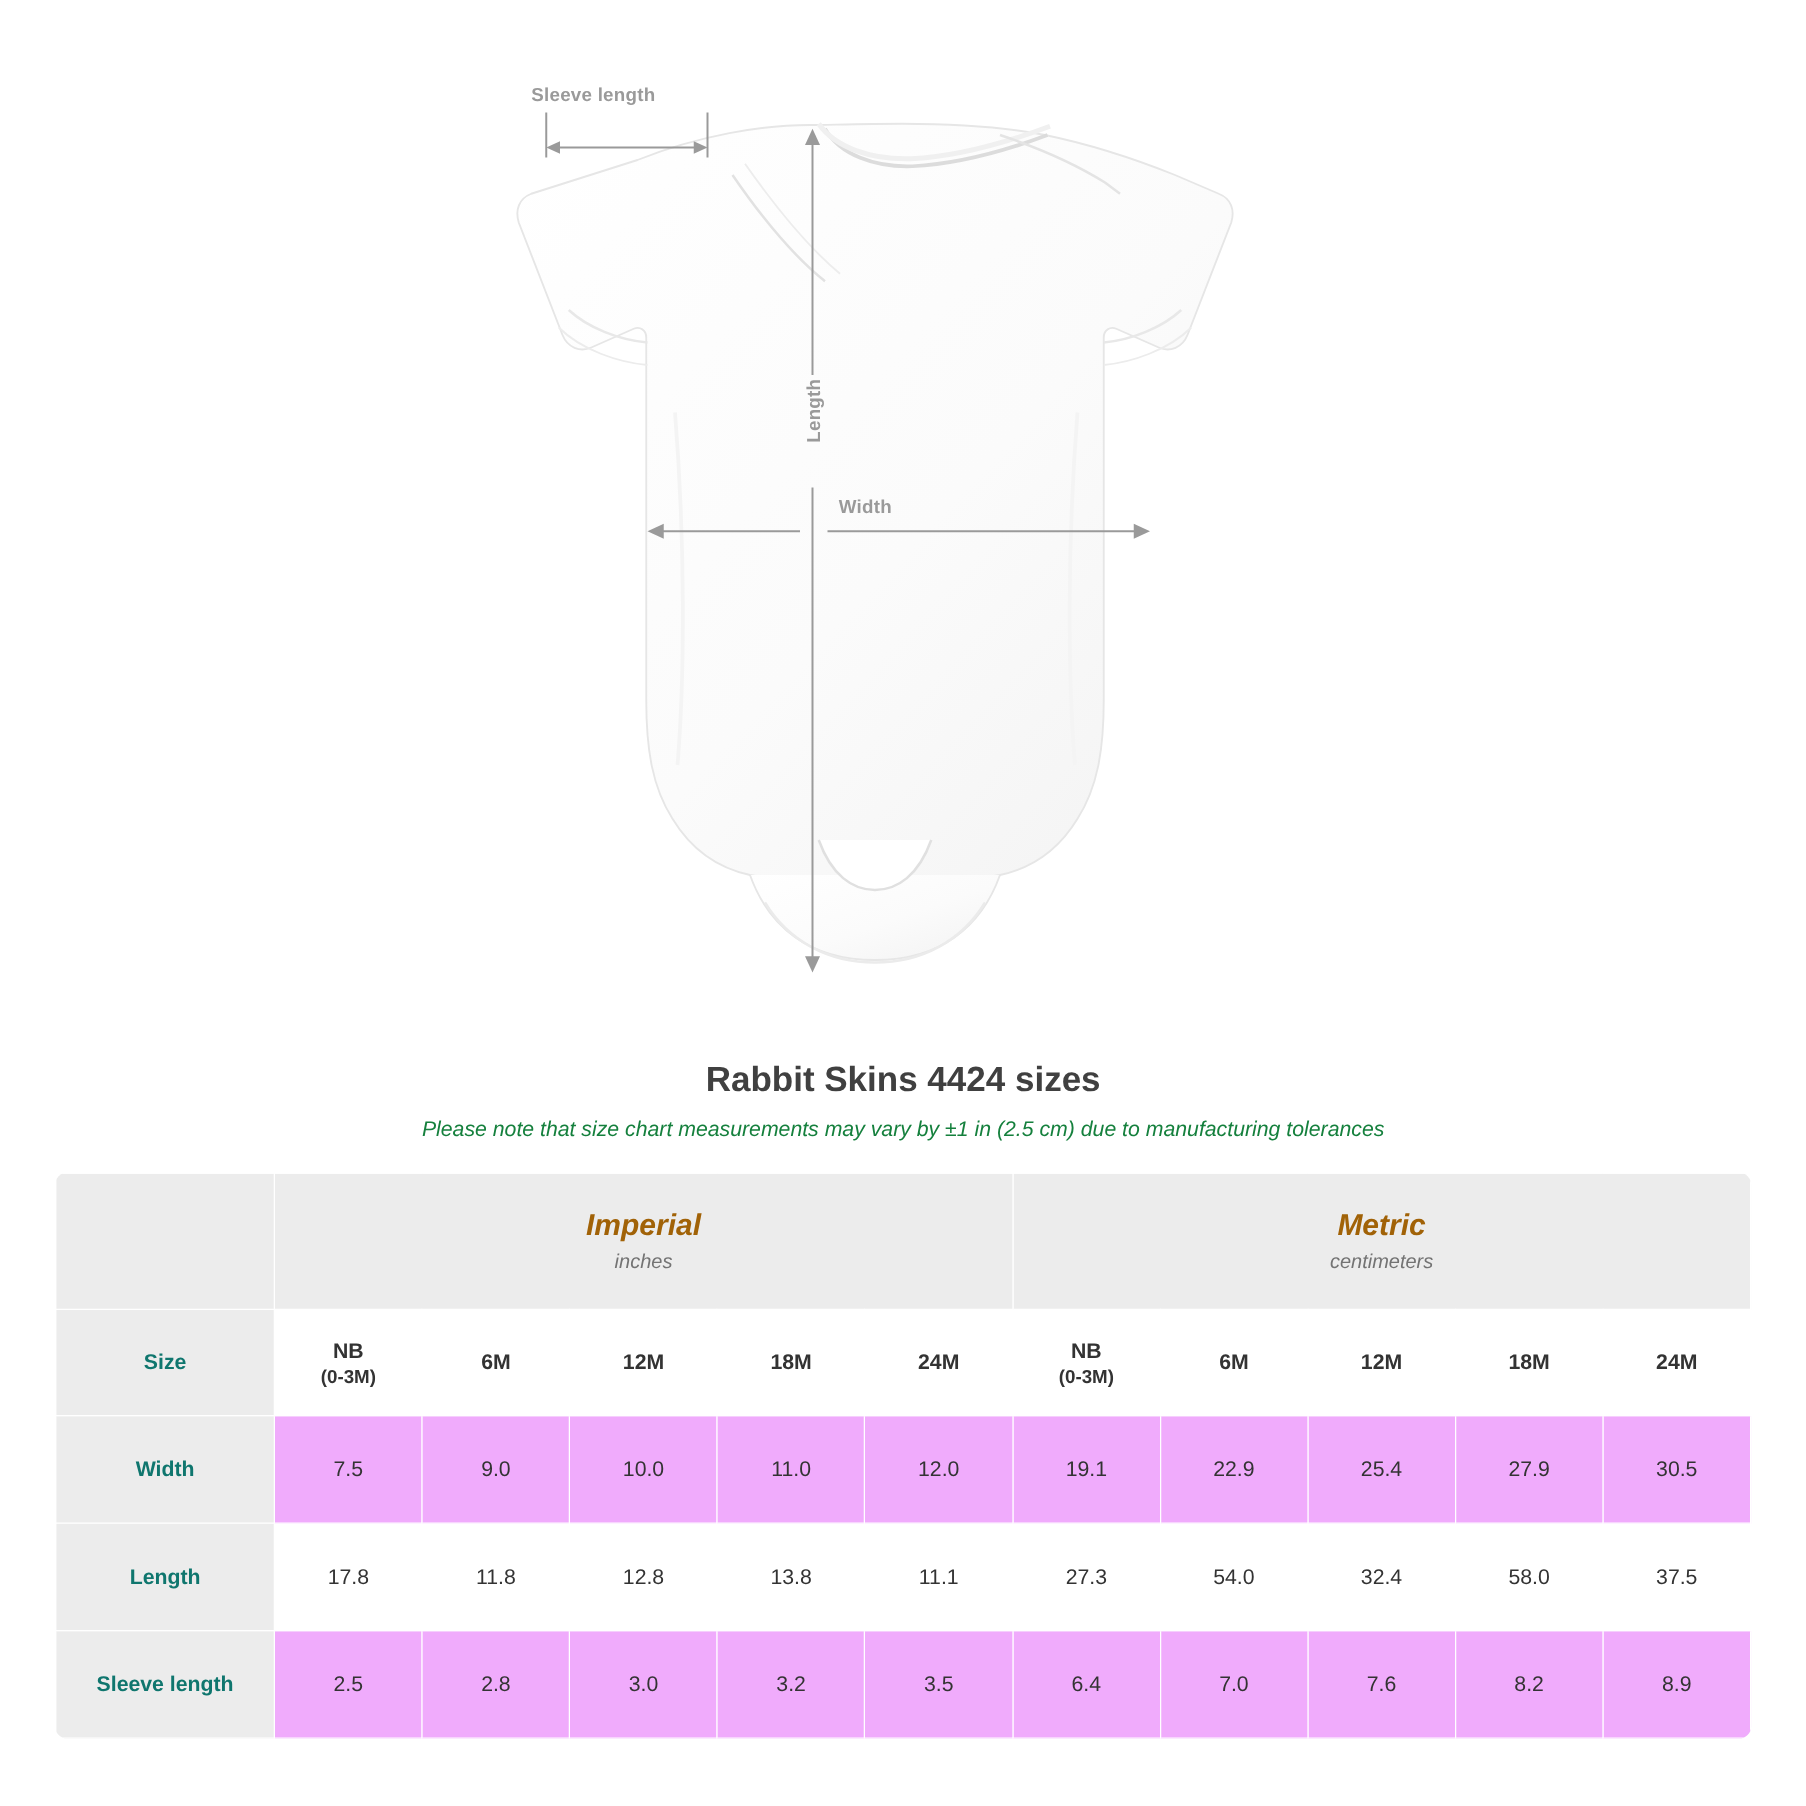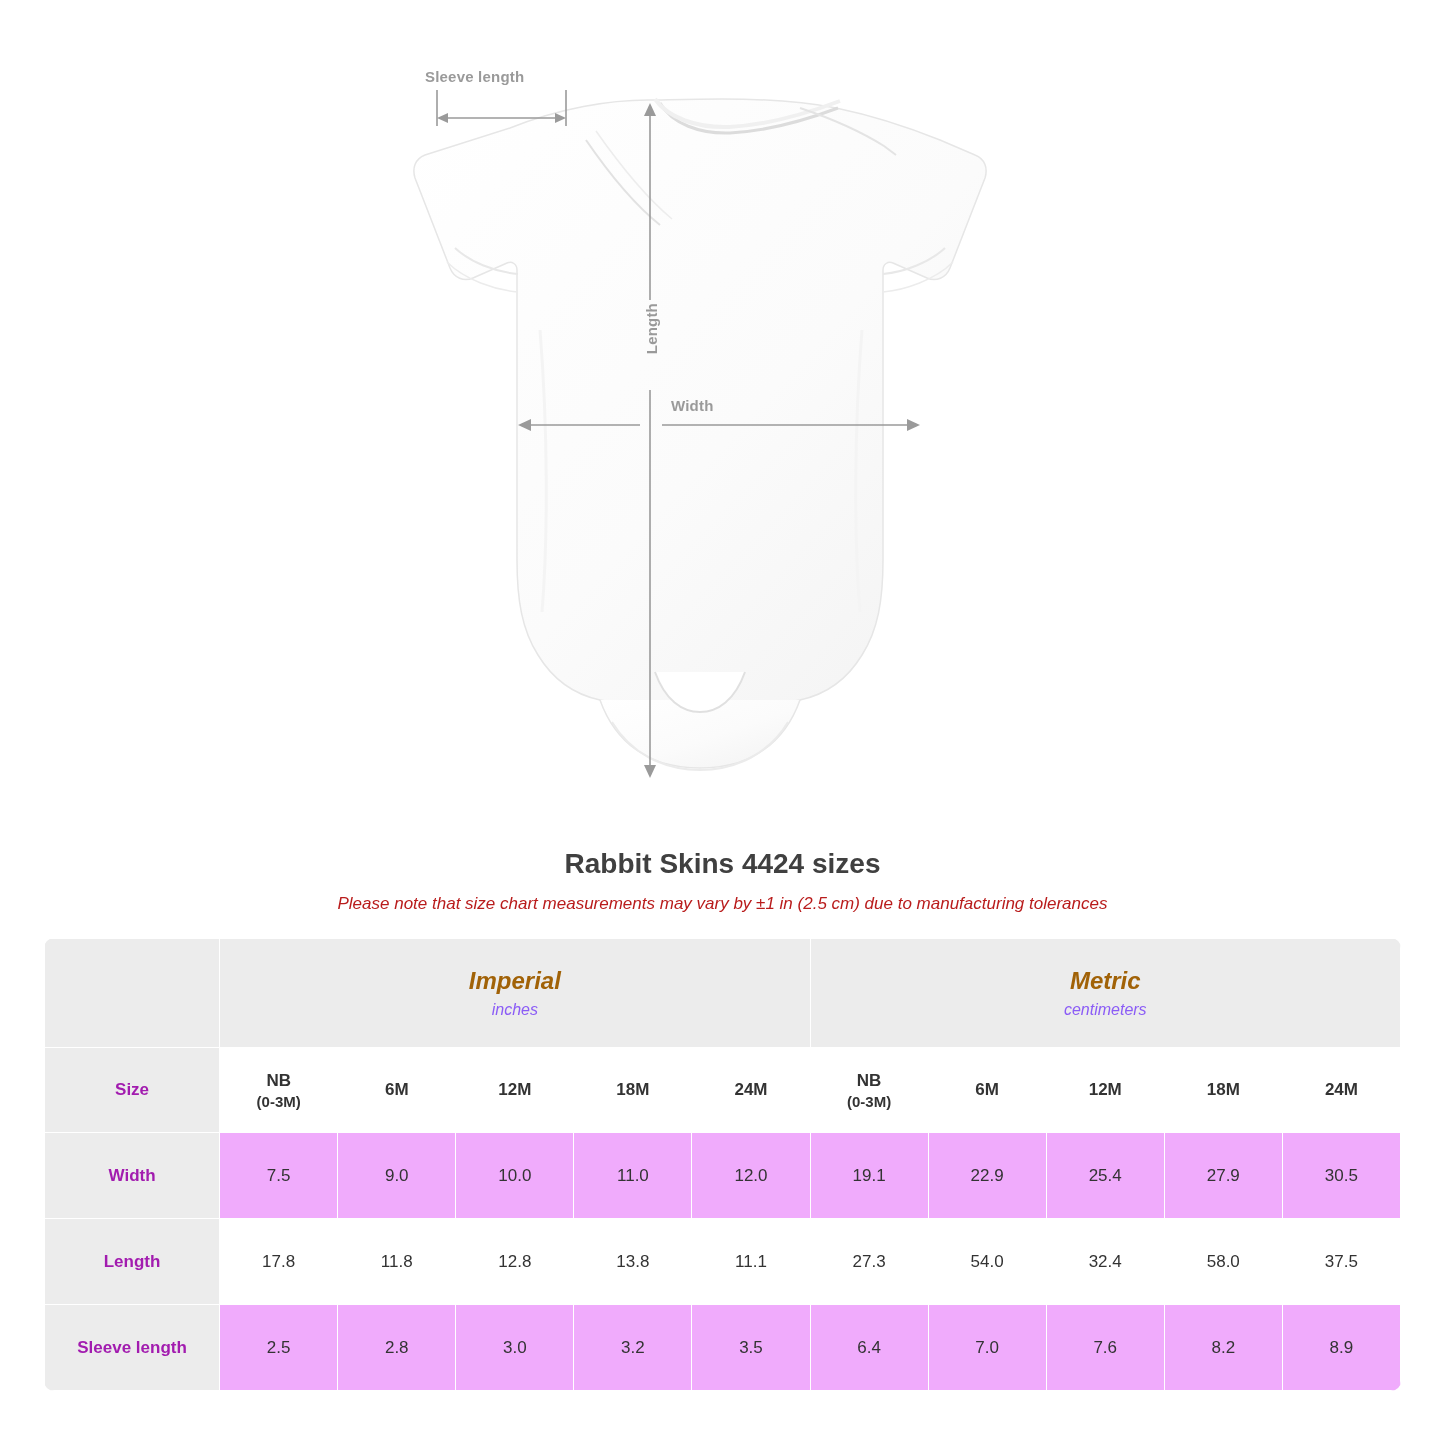--- a/index.html
+++ b/index.html
@@ -59,21 +59,21 @@
   }
   .chart-title {
     font-size: 28px;
     font-weight: bold;
     color: #404040;
     margin: 0;
   }
   .chart-note {
     font-size: 17px;
     font-style: italic;
-    color: #b91c1c;
+    color: #15803d;
     margin: 14px 0 0 0;
   }
 
   
   .table-wrap {
     margin: 24px 44px 0 44px;
   }
   table.size-table {
     width: 1357px;
     border-collapse: collapse;
@@ -97,21 +97,21 @@
   .unit-name {
     font-size: 24px;
     font-style: italic;
     font-weight: bold;
     color: #a16207;
     line-height: 1.2;
   }
   .unit-sub {
     font-size: 16px;
     font-style: italic;
-    color: #8b5cf6;
+    color: #737373;
     margin-top: 6px;
   }
   .col-head td {
     background: #ffffff;
     height: 82px;
     font-weight: bold;
     font-size: 16px;
     color: #3d3d3d;
   }
   .col-head td.rowlabel {
@@ -126,21 +126,21 @@
   }
   tbody tr td {
     height: 83px;
   }
   tbody tr.odd td { background: #f0abfc; }
   tbody tr.even td { background: #ffffff; }
   tbody tr td.rowlabel {
     background: #ececec;
     font-weight: bold;
     font-size: 17px;
-    color: #a21caf;
+    color: #0f766e;
   }
   tbody tr.even td.rowlabel { background: #ececec; }
 
   
   .table-wrap { border-radius: 10px; overflow: hidden; }
 </style>
 </head>
 <body>
 
 <div class="illustration">

